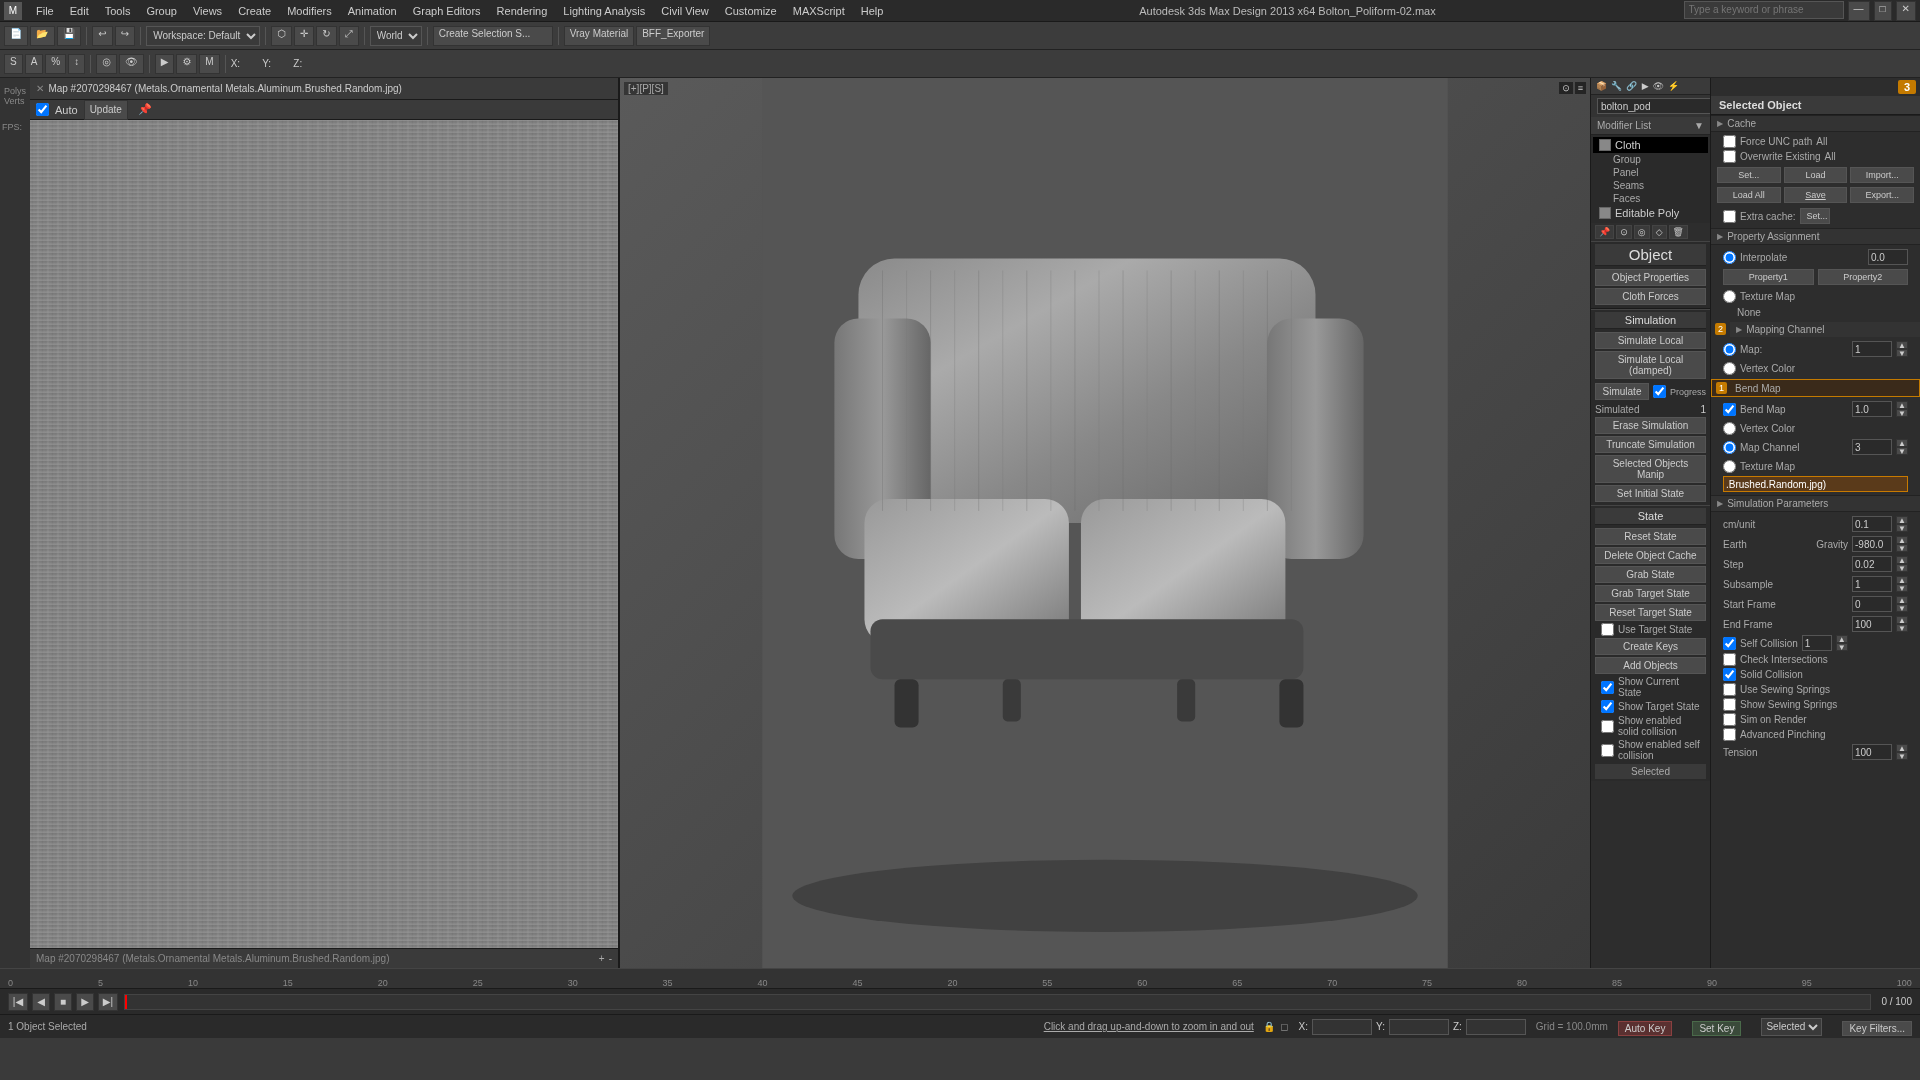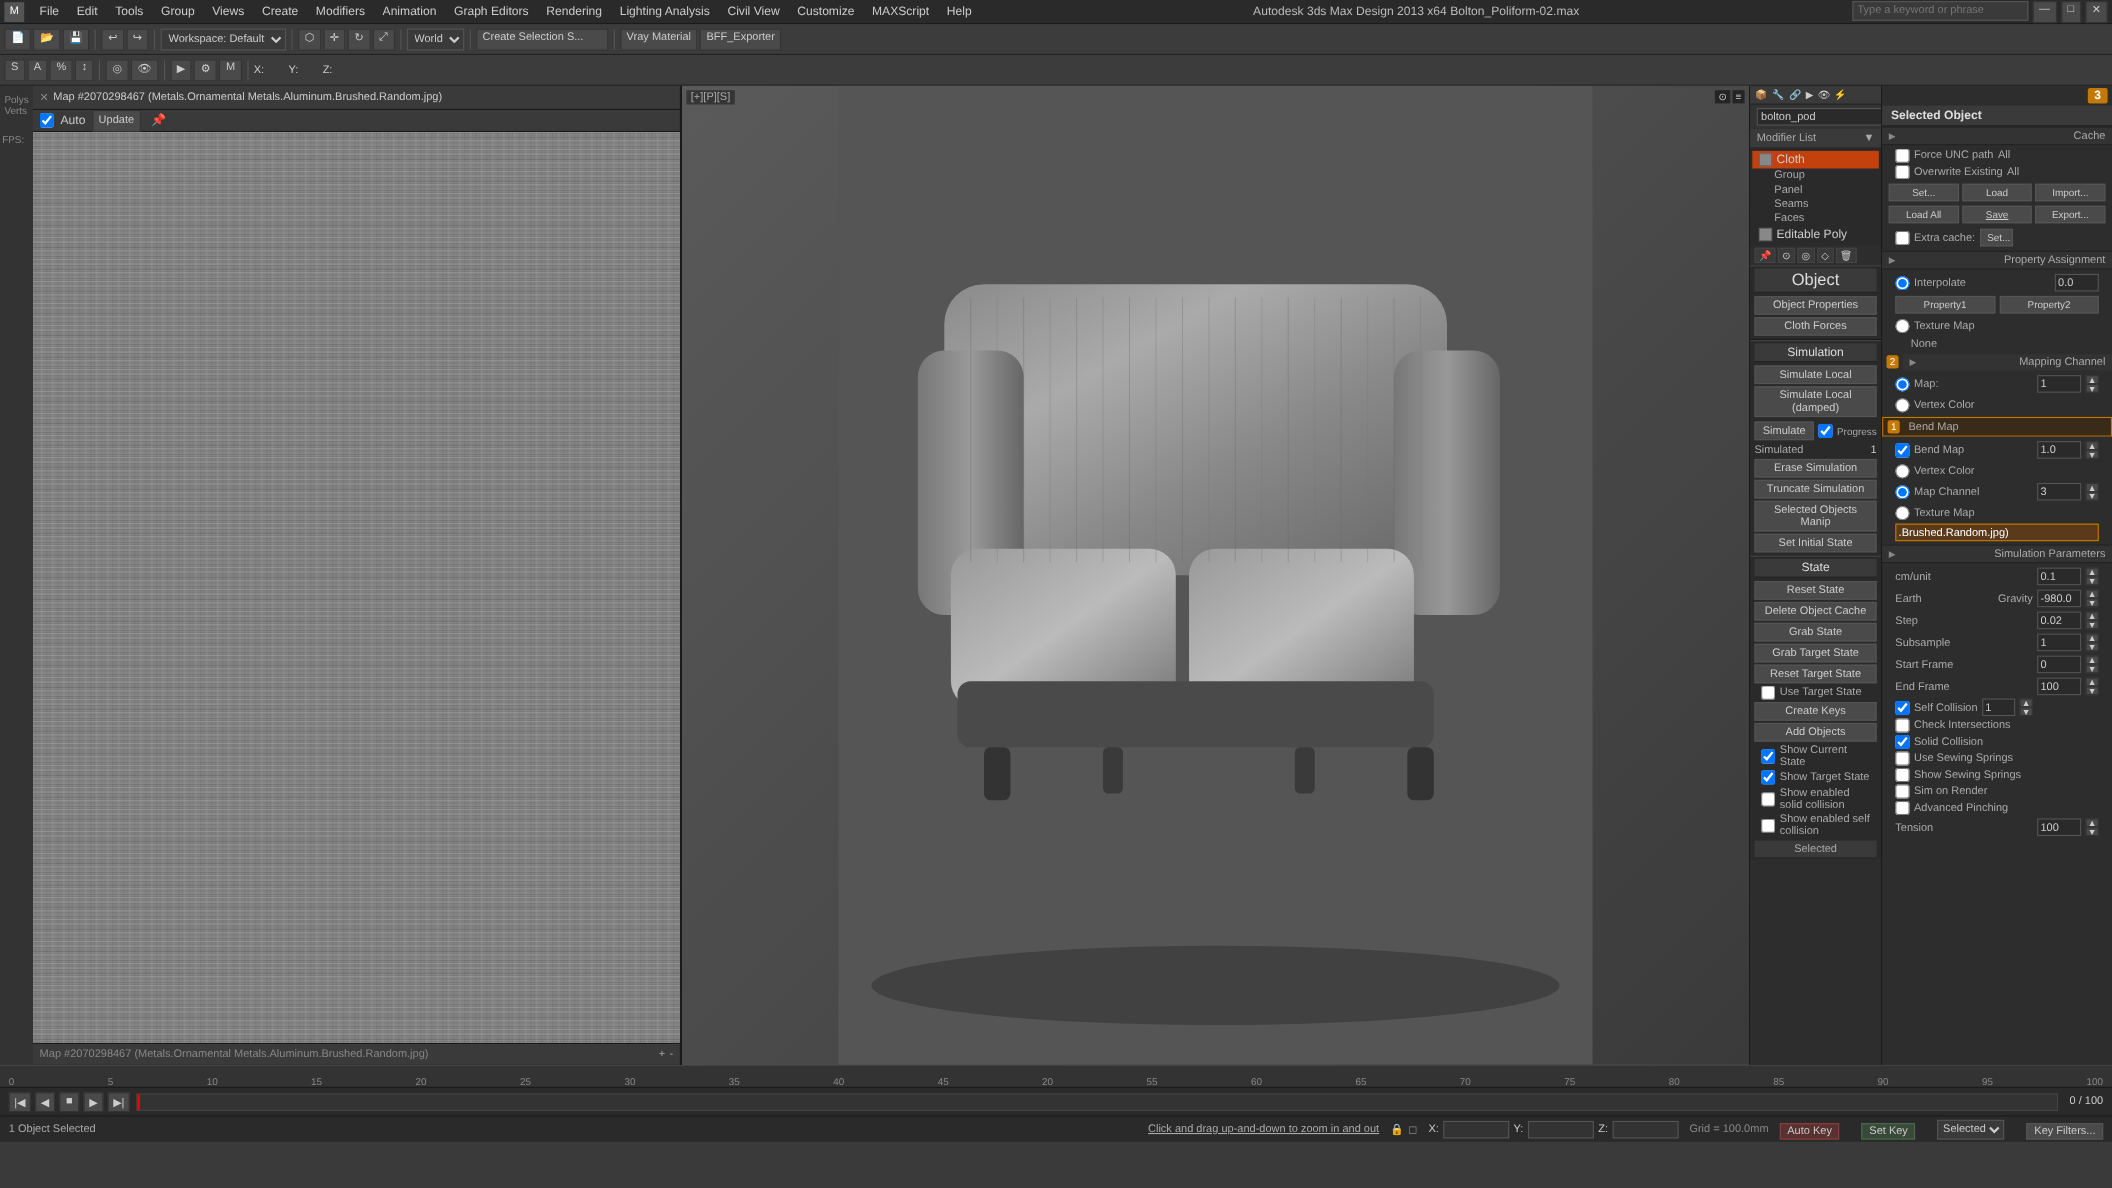--- a/index.html
+++ b/index.html
@@ -36,21 +36,21 @@
     
     .center-panel { flex: 1; background: #555; position: relative; overflow: hidden; }
 
     
     .right-panel { width: 195px; background: #2d2d2d; border-left: 1px solid #1a1a1a; display: flex; flex-direction: column; overflow-y: auto; }
     .object-name-bar { background: #333; padding: 3px 6px; display: flex; align-items: center; gap: 4px; }
     .object-name-input { background: #2a2a2a; border: 1px solid #555; color: #ccc; font-size: 10px; padding: 1px 3px; flex: 1; height: 16px; }
     .modifier-list-title { background: #3a3a3a; padding: 3px 6px; font-size: 10px; color: #aaa; border-bottom: 1px solid #222; display: flex; align-items: center; justify-content: space-between; }
     .modifier-list { background: #2a2a2a; padding: 2px; }
     .modifier-item { padding: 2px 6px; font-size: 11px; color: #ccc; cursor: pointer; display: flex; align-items: center; gap: 4px; }
-    .modifier-item.selected { background: #c2410c; }
+    .modifier-item.selected { background: #000000; }
     .modifier-sub { padding-left: 20px; font-size: 10px; color: #aaa; cursor: pointer; padding-top: 1px; padding-bottom: 1px; }
     .modifier-check { width: 12px; height: 12px; border: 1px solid #666; background: #2a2a2a; display: inline-block; }
     .modifier-check.checked { background: #888; }
 
     
     .right-props { width: 210px; background: #2d2d2d; border-left: 1px solid #1a1a1a; display: flex; flex-direction: column; overflow-y: auto; overflow-x: hidden; }
     .props-header { background: #3a3a3a; padding: 3px 8px; display: flex; align-items: center; gap: 6px; border-bottom: 1px solid #1a1a1a; }
     .props-title { font-size: 11px; color: #ddd; font-weight: bold; }
     .section-arrow { color: #888; font-size: 8px; }
 
@@ -90,21 +90,21 @@
       rgba(0,0,0,0.1) 3px
     ), repeating-linear-gradient(
       90deg,
       #777,
       #999 1px,
       #888 2px,
       #777 4px
     ); }
 
     .section-collapse { cursor: pointer; display: flex; align-items: center; gap: 4px; background: #333; padding: 2px 6px; border-top: 1px solid #222; border-bottom: 1px solid #222; }
-    .section-collapse-label { font-size: 10px; color: #aaa; flex: 1; text-align: right; }
+    .section-collapse-label { font-size: 10px; color: #aaa; flex: 1; }
 
     .object-section { background: #2a2a2a; border-top: 1px solid #444; border-bottom: 1px solid #1a1a1a; padding: 2px 4px; }
     .object-section-title { background: #3a3a3a; text-align: center; padding: 2px; font-size: 15px; color: #ddd; border-bottom: 1px solid #222; margin-bottom: 2px; }
   </style>
 </head>
 <body>
 
 <div class="menu-bar">
   <div class="app-icon">M</div>
   <div class="menu-item">File</div>

